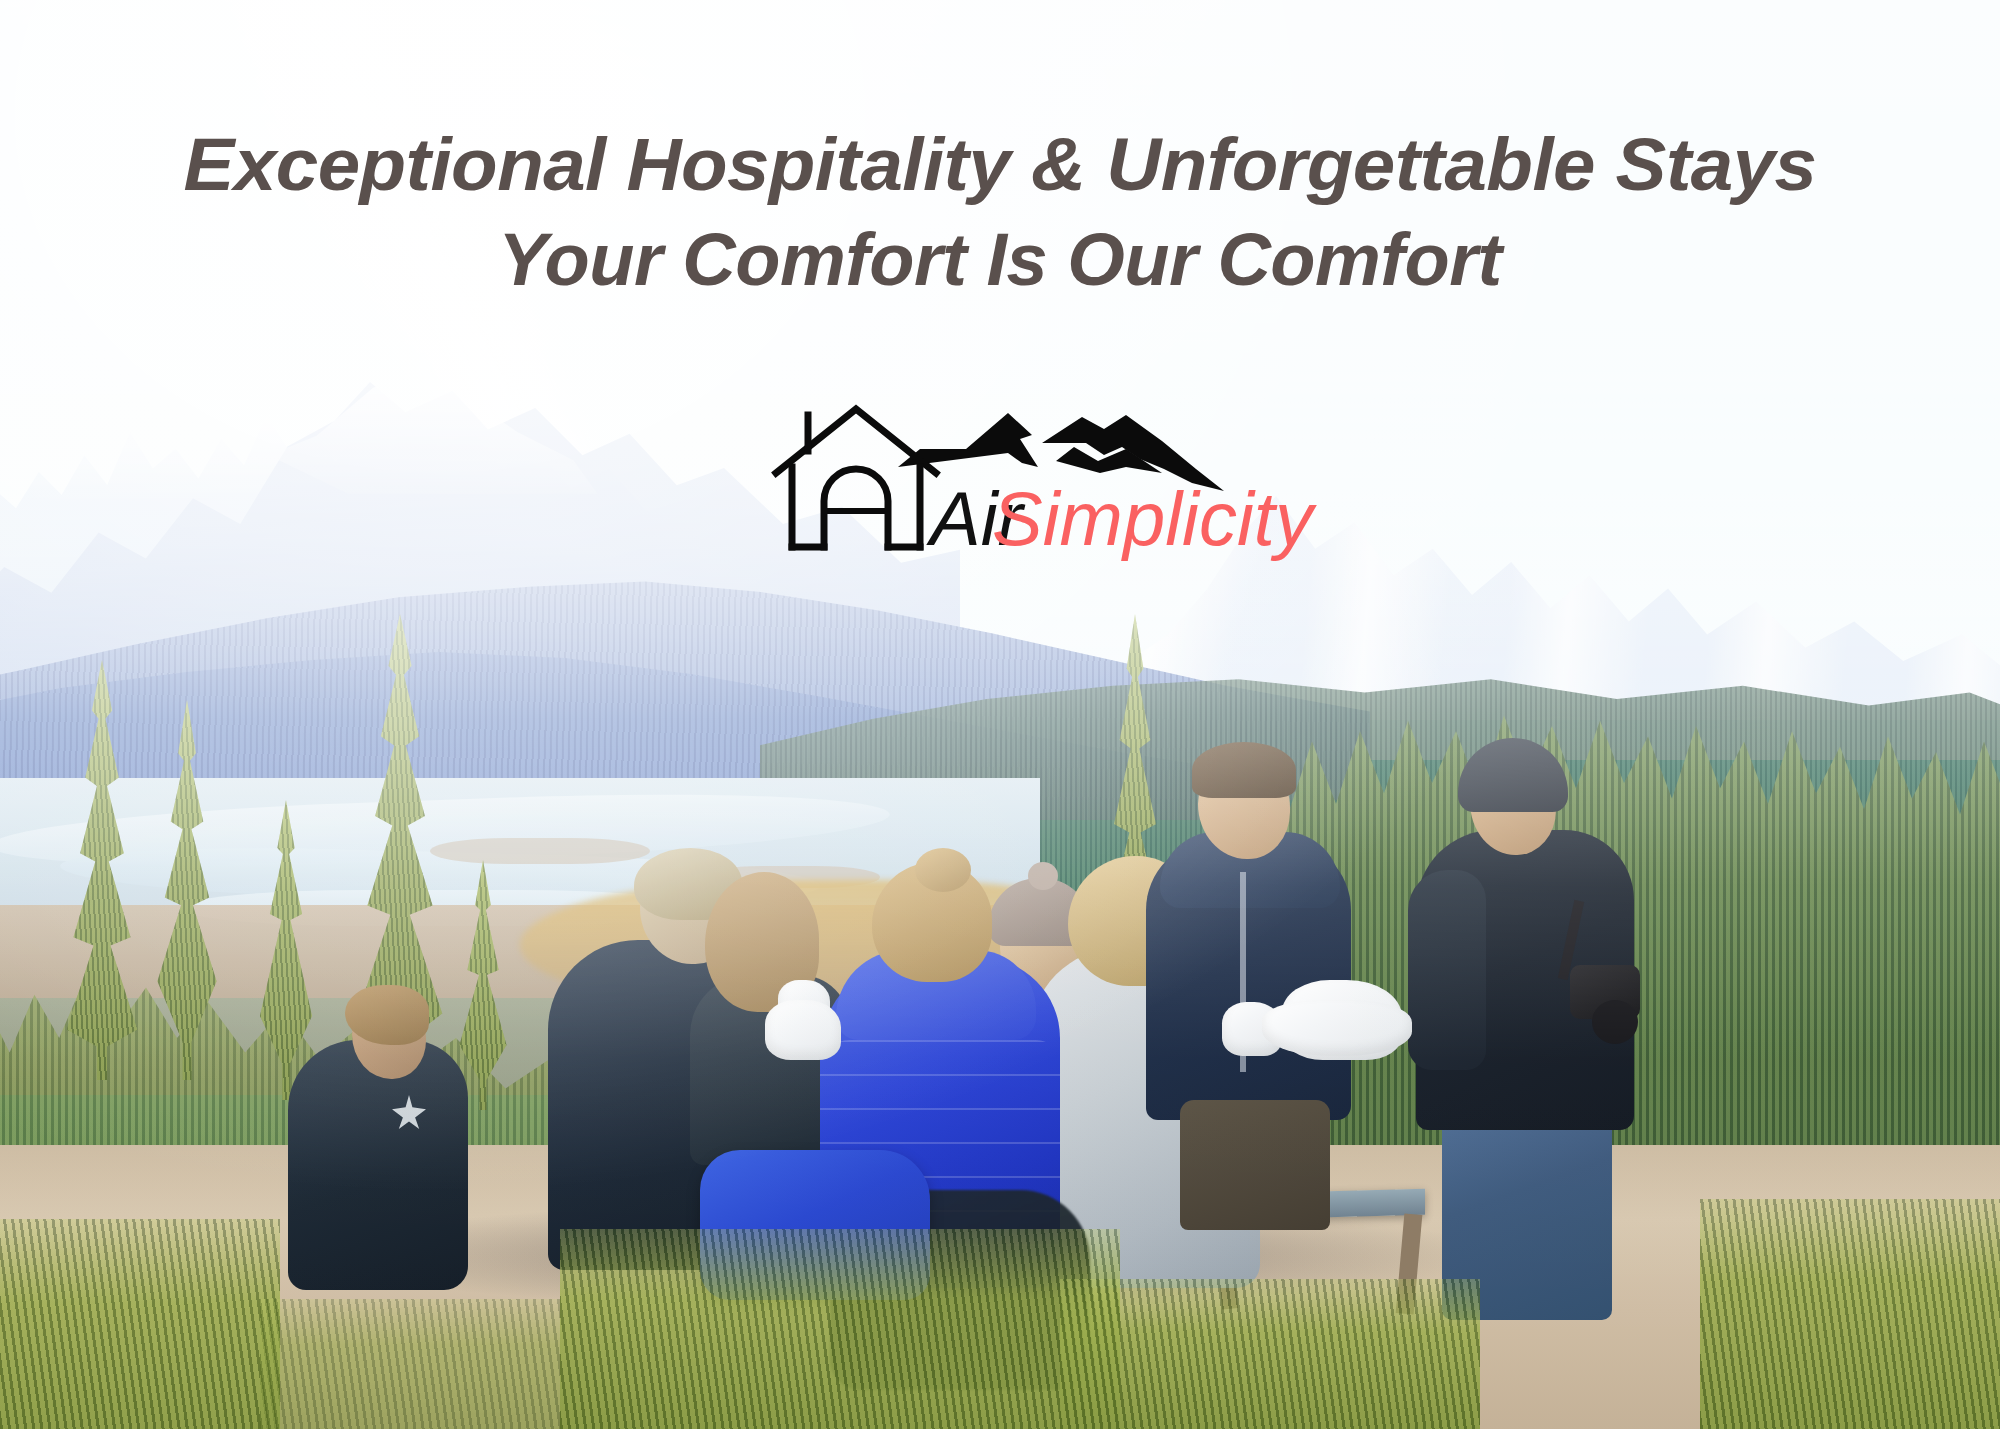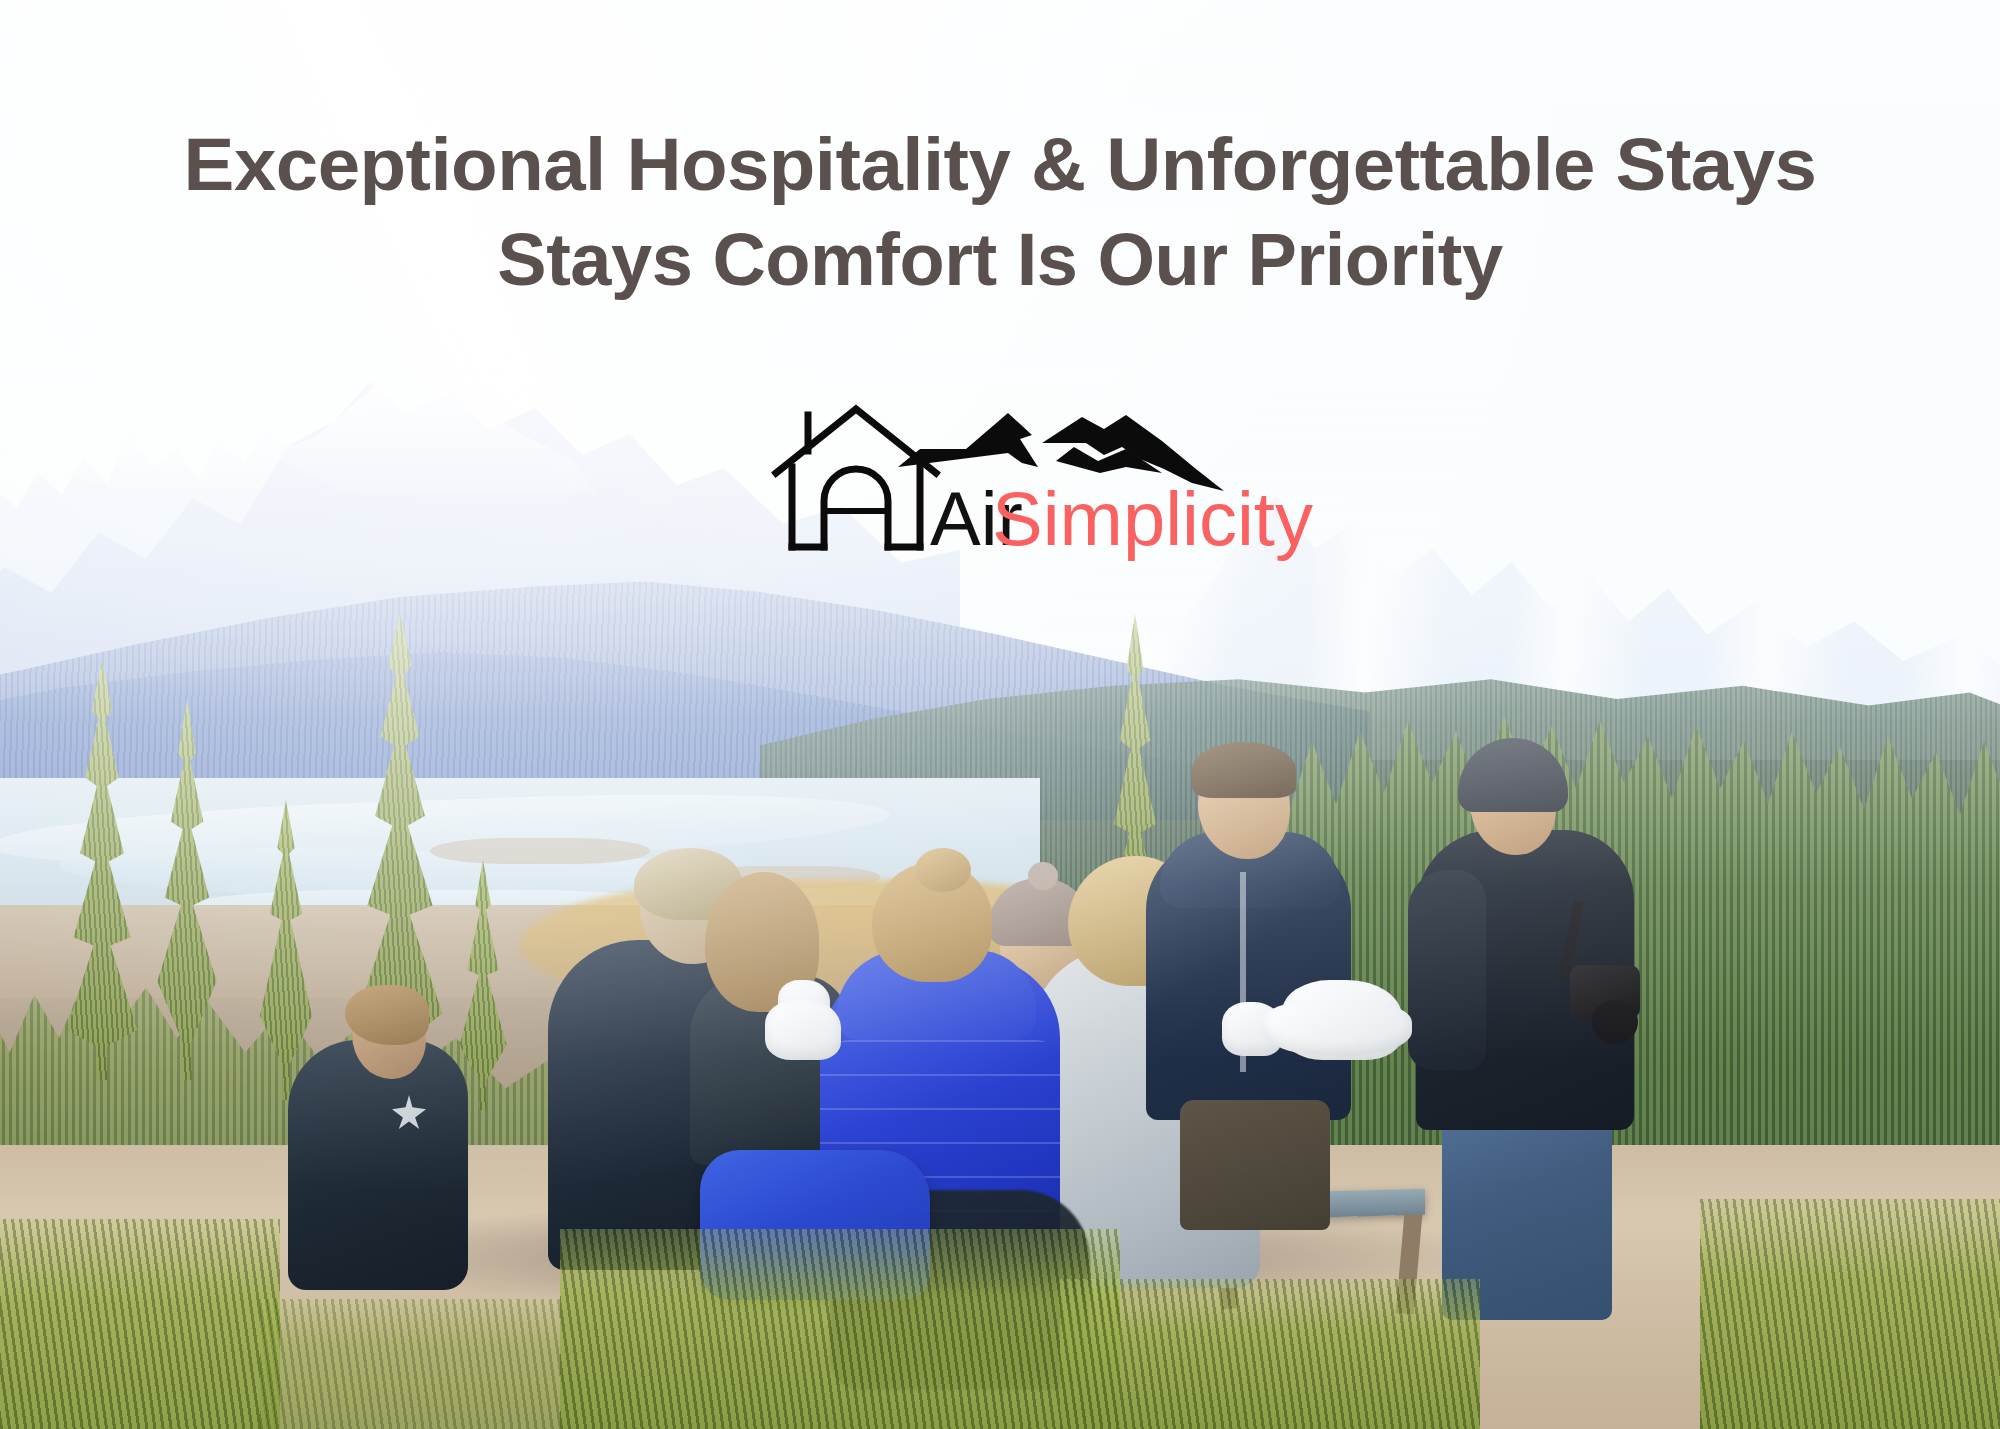--- a/index.html
+++ b/index.html
@@ -9,21 +9,22 @@
     overflow: hidden;
     font-family: "Liberation Sans", sans-serif;
     background: #e8f6fb;
   }
 
   .banner {
     position: relative;
     width: 2000px;
     height: 1429px;
     overflow: hidden;
-    background: #a3a3a3;
+    background: #14b8a6;
+    font-style: italic;
   }
 
   
   .scene { position: absolute; inset: 0; overflow: hidden; }
 
   
   .sky {
     position: absolute; left: 0; top: 0; width: 2000px; height: 720px;
     background: linear-gradient(to bottom,
       #cdeaf7 0%, #d9f1fa 18%, #e2f5fb 40%, #ecf9fc 62%, #f3fbfd 82%, #f7fcfd 100%);
@@ -607,21 +608,21 @@
     <div class="scrub scrub-b"></div>
     <div class="scrub scrub-c"></div>
     <div class="scrub scrub-d"></div>
 
     <div class="photo-wash"></div>
     <div class="photo-wash-2"></div>
   </div>
 
   <div class="headline">
     <span class="line line1">Exceptional Hospitality &amp; Unforgettable Stays</span>
-    <span class="line line2">Stays Comfort Is Our Priority</span>
+    <span class="line line2">Your Comfort Is Our Comfort</span>
   </div>
 
   <div class="logo">
     <svg viewBox="0 0 540 160" xmlns="http://www.w3.org/2000/svg" aria-hidden="true">
 
       <g>
         <path d="M128 72 L150 54 L196 54 L238 18 L262 40 L250 44 L268 72 L252 68 L238 58 Z" fill="#0b0b0b"></path>
         <path d="M238 18 L278 -8 L300 4 L322 -10 L358 16 L392 44 L420 66 L388 58 L360 44 L336 34 L318 22 L300 30 L282 18 Z" fill="#0b0b0b" transform="translate(34,30)"></path>
         <path d="M286 66 L304 52 L328 66 L356 54 L392 78 L356 72 L330 78 L308 72 Z" fill="#0b0b0b"></path>
       </g>

